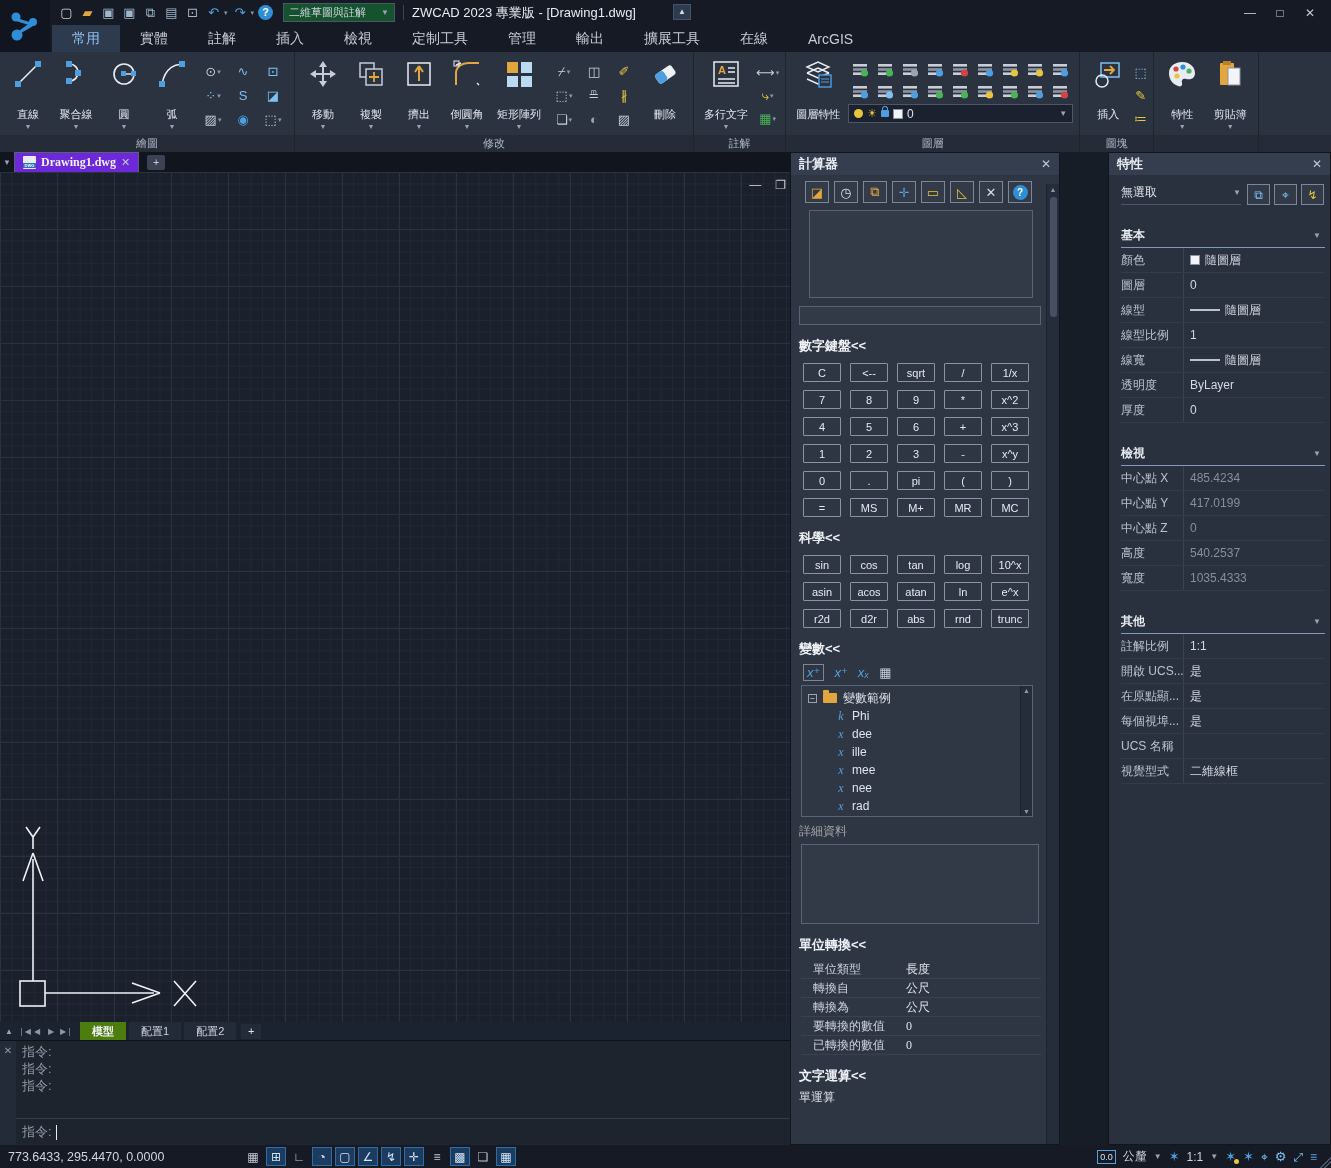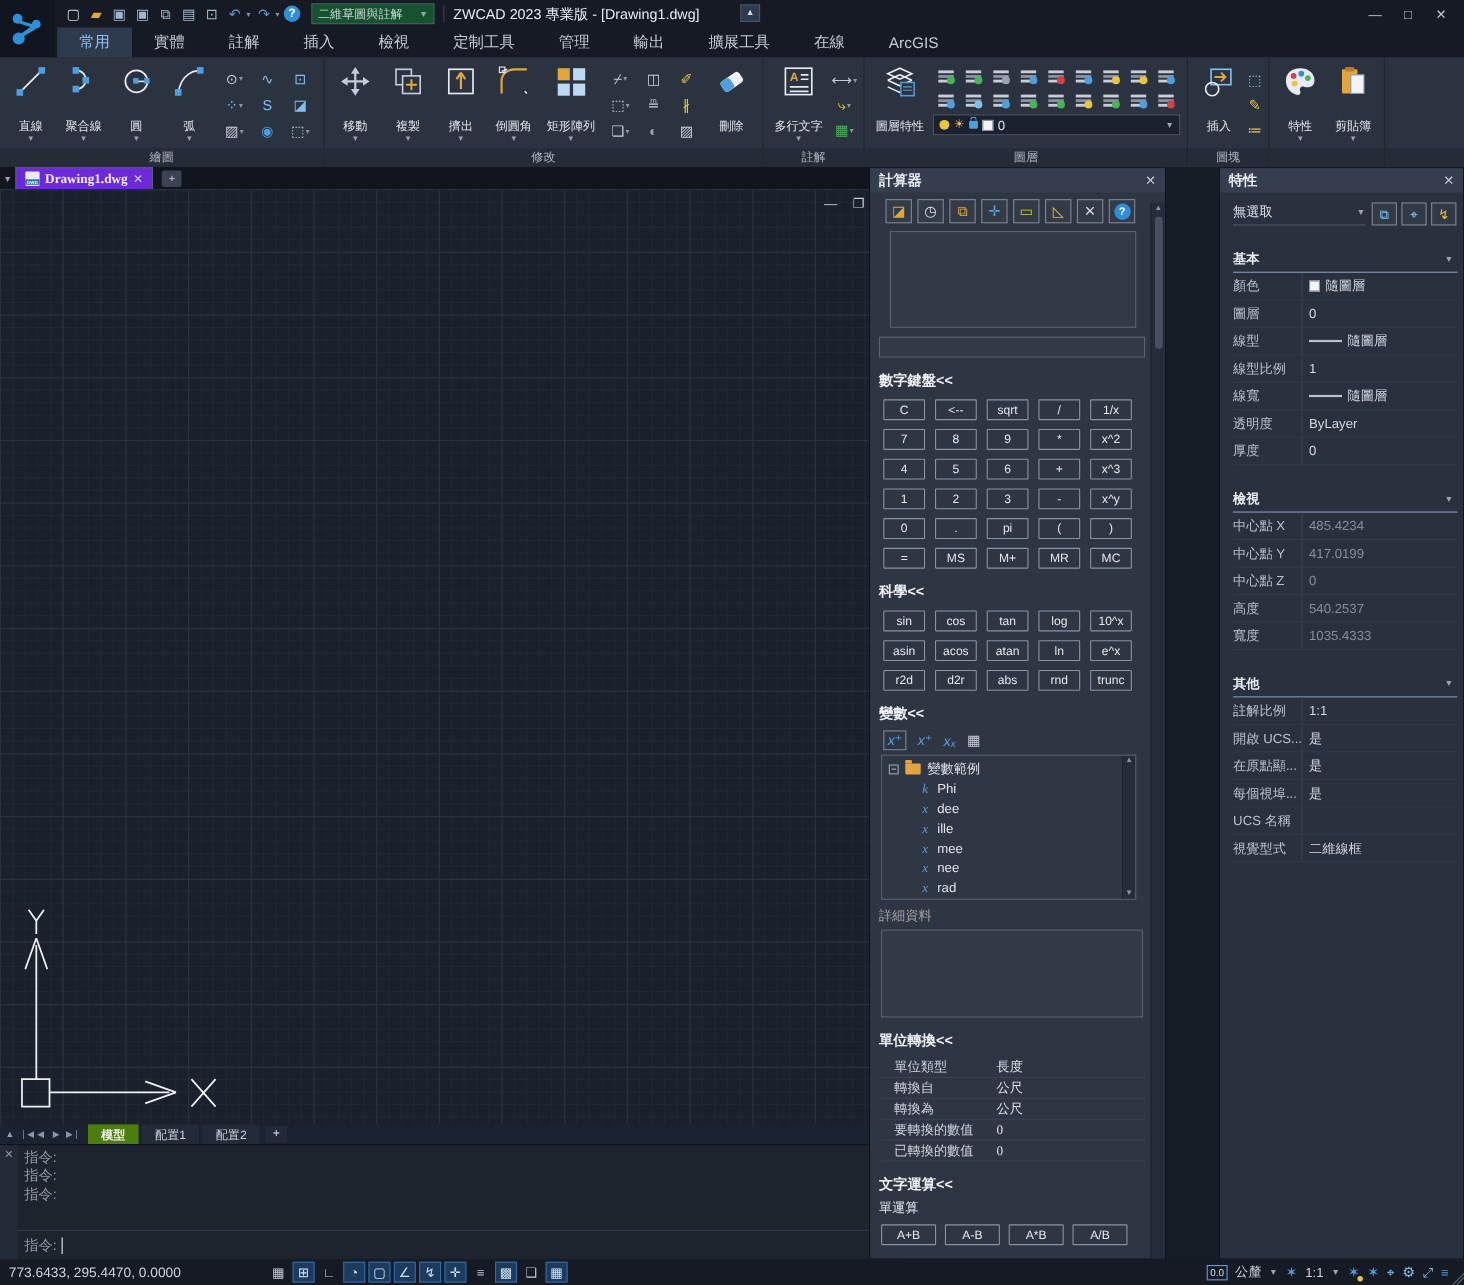--- a/index.html
+++ b/index.html
@@ -857,26 +857,20 @@
               <span class="uv">0</span>
             </div>
             <div class="unit-row">
               <span class="ul">已轉換的數值</span>
               <span class="uv">0</span>
             </div>
           </div>
 
         <div class="sect-title">文字運算&lt;&lt;</div>
         <div class="subsect">單運算</div>
-        <div class="opsrow" id="opsrow">
-            <button class="kbtn">A+B</button>
-            <button class="kbtn">A-B</button>
-            <button class="kbtn">A*B</button>
-            <button class="kbtn">A/B</button>
-          </div>
       </div>
       <div class="calc-scroll">
           <span>▲</span>
           <span class="thumb"></span>
         </div>
     </div>
 
     <div class="panel proppanel">
       <div class="panel-header">
         <span>特性</span>

